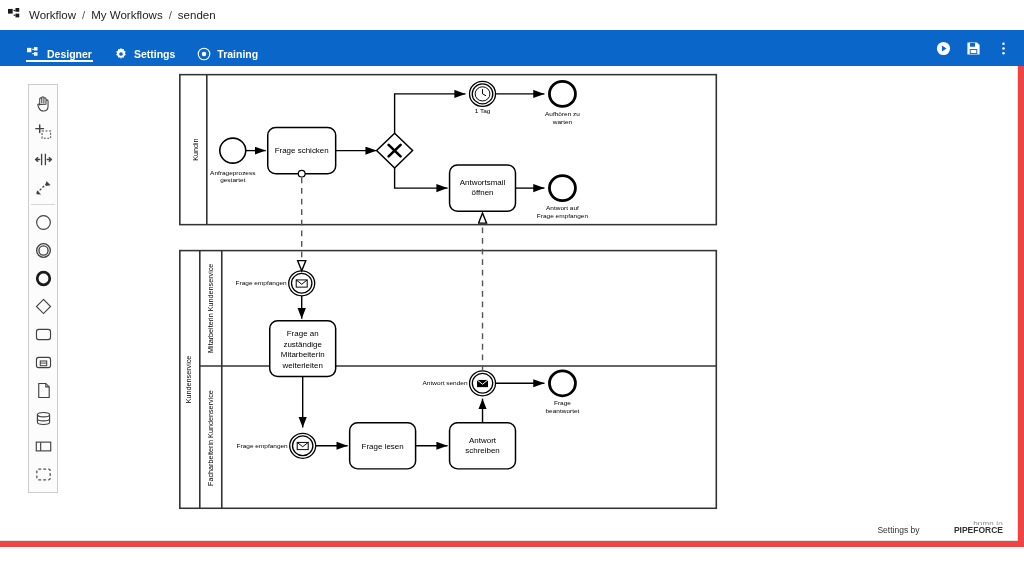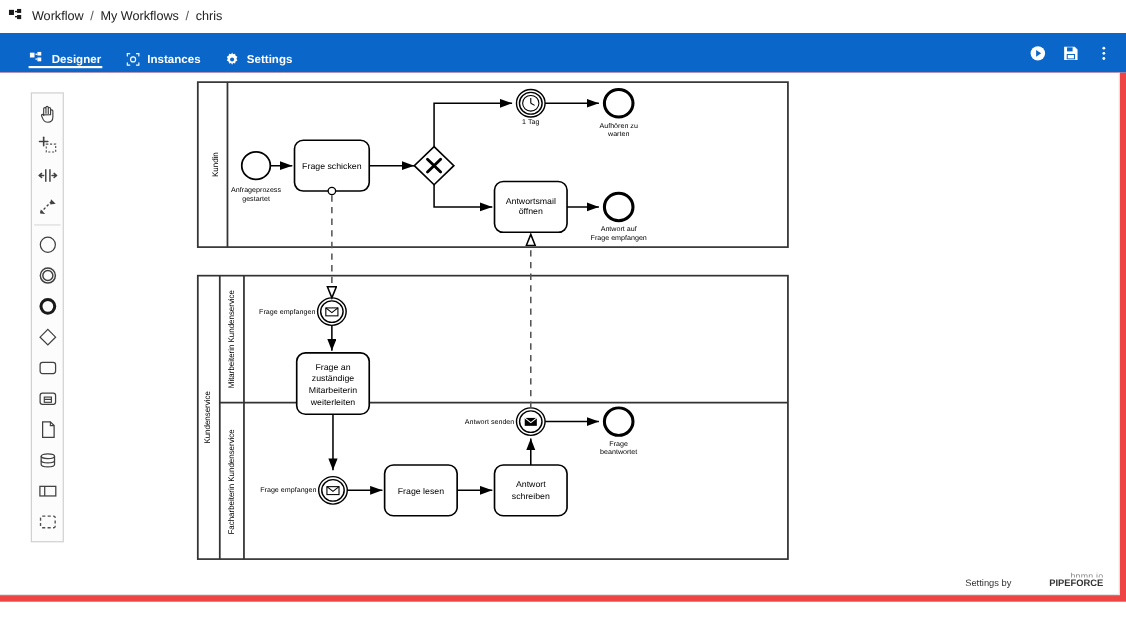--- a/index.html
+++ b/index.html
@@ -135,63 +135,60 @@
       <rect x="8" y="0" width="4" height="4" fill="#1a1a1a"></rect>
       <rect x="8" y="6" width="4" height="4" fill="#1a1a1a"></rect>
       <rect x="6" y="2" width="2" height="1.3" fill="#1a1a1a"></rect>
       <rect x="6" y="7" width="2" height="1.3" fill="#1a1a1a"></rect>
     </svg>
   </span>
   <span class="bc-text">Workflow</span>
   <span class="bc-sep">/</span>
   <span class="bc-text">My Workflows</span>
   <span class="bc-sep">/</span>
-  <span class="bc-text">chris</span>
+  <span class="bc-text">senden</span>
 </div>
 
 <div class="toolbar">
   <div class="tb-left">
 
     <div class="tb-item active">
       <span class="tb-ico">
         <svg viewBox="0 0 16 16">
           <rect x="0" y="1" width="5" height="5" fill="#ffffff"></rect>
           <rect x="8" y="0" width="4" height="4" fill="#ffffff"></rect>
           <rect x="8" y="6" width="4" height="4" fill="#ffffff"></rect>
           <rect x="6" y="2" width="2" height="1.3" fill="#ffffff"></rect>
           <rect x="6" y="7" width="2" height="1.3" fill="#ffffff"></rect>
         </svg>
       </span>
       <span>Designer</span>
     </div>
 
 
-    <div class="tb-item">
-      <span class="tb-ico">
-        <svg viewBox="0 0 16 16" fill="none" stroke="#ffffff" stroke-width="1.2">
-          <path d="M2 4.5 V2 H4.5" stroke-linecap="round"></path>
-          <path d="M11.5 2 H14 V4.5" stroke-linecap="round"></path>
-          <path d="M14 11.5 V14 H11.5" stroke-linecap="round"></path>
-          <path d="M4.5 14 H2 V11.5" stroke-linecap="round"></path>
-          <circle cx="8" cy="8" r="2.6"></circle>
-        </svg>
-      </span>
-      <span>Instances</span>
-    </div>
 
     <div class="tb-item">
       <span class="tb-ico">
         <svg viewBox="0 0 16 16">
           <path fill="#ffffff" d="M8 0.8l1 1.9 2.1-.5.5 2.1 1.9 1-1 1.9 1 1.9-1.9 1-.5 2.1-2.1-.5-1 1.9-1-1.9-2.1.5-.5-2.1-1.9-1 1-1.9-1-1.9 1.9-1 .5-2.1 2.1.5z"></path>
           <circle cx="8" cy="8" r="2.1" fill="#0a66c8"></circle>
         </svg>
       </span>
       <span>Settings</span>
     </div>
 
+    <div class="tb-item">
+      <span class="tb-ico">
+        <svg viewBox="0 0 16 16">
+          <circle cx="8" cy="8" r="6.6" fill="none" stroke="#ffffff" stroke-width="1.3"></circle>
+          <circle cx="8" cy="8" r="2.6" fill="#ffffff"></circle>
+        </svg>
+      </span>
+      <span>Training</span>
+    </div>
   </div>
 
   <div class="tb-right">
     <div class="tb-btn">
       <svg viewBox="0 0 16 16">
         <circle cx="8" cy="8" r="7" fill="#ffffff"></circle>
         <path d="M6.3 4.7 L11.2 8 L6.3 11.3 Z" fill="#0a66c8"></path>
       </svg>
     </div>
     <div class="tb-btn">

